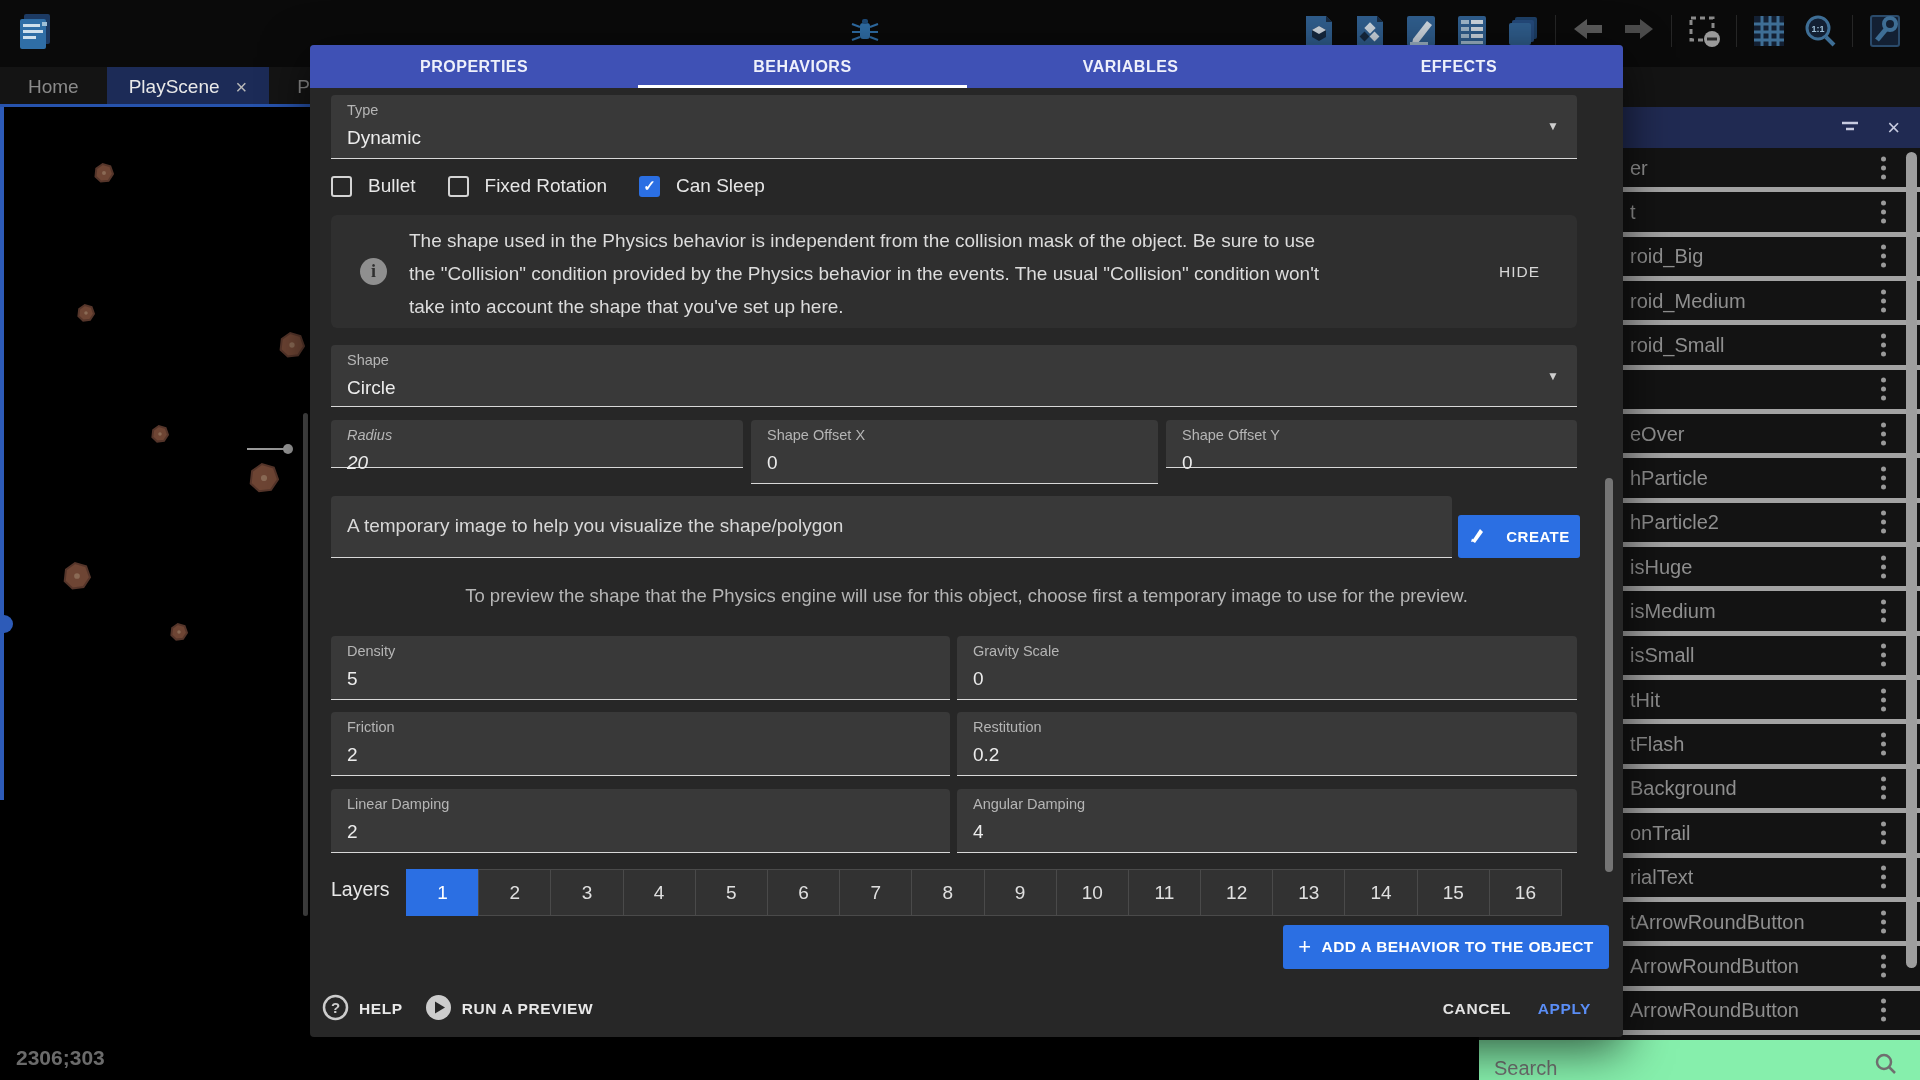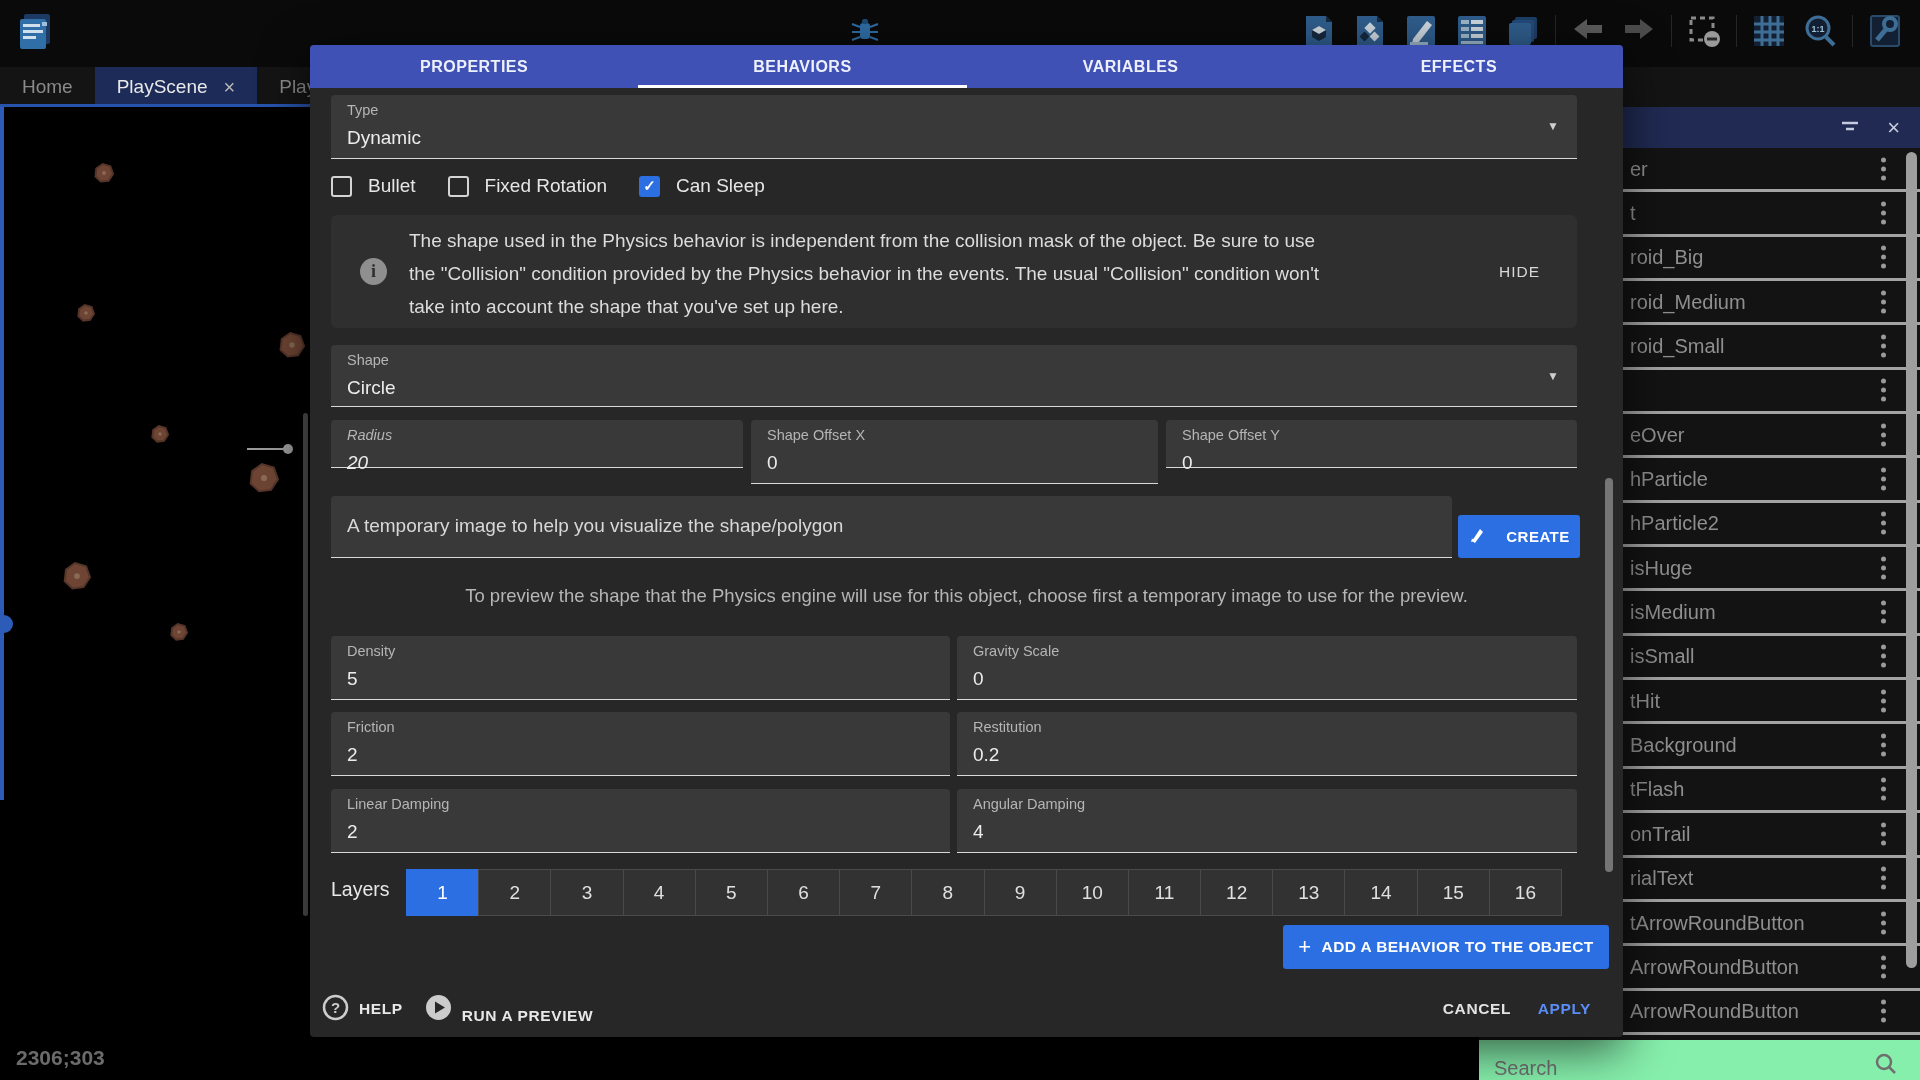--- a/index.html
+++ b/index.html
@@ -12,41 +12,41 @@
   .app-icon { position:absolute; left:14px; top:10px; width:44px; height:44px; }
   .tb-center { position:absolute; left:800px; top:12px; display:flex; align-items:center; gap:14px;flex-direction:column; }
   .tb-group { display:flex; align-items:center; gap:8px; cursor:pointer; }
   .tb-label { color:#9aa0a6; font-size:17px; letter-spacing:0.8px; }
   .tb-right { position:absolute; left:1300px; top:12px; display:flex; align-items:center; gap:13px; }
   .tb-sep { width:1px; height:32px; background:#262626; }
   .tb-ic { width:38px; height:38px; display:flex; align-items:center; justify-content:center; cursor:pointer; }
 
   
   .tabbar { position:absolute; left:0; top:67px; width:1920px; height:40px; background:#141414; display:flex; z-index:1; }
-  .etab { height:40px; padding:0 22px; display:flex; align-items:center; gap:16px; cursor:pointer; }
+  .etab { height:40px; padding:0 22px; display:flex; align-items:center; gap:16px; cursor:pointer;margin-left:6px; }
   .etab .etab-label { color:#8a8a8a; font-size:19px; }
   .etab.active { background:#1c2b57; }
   .etab.active .etab-label { color:#e9e9e9; }
   .etab-close { color:#b9b9b9; font-size:20px; line-height:1; cursor:pointer; }
   .blue-line { position:absolute; left:0; top:104px; width:310px; height:3px; background:#2753ad; z-index:1; }
 
   
   .canvas { position:absolute; left:0; top:107px; width:1479px; height:973px; background:#000; z-index:0; }
   .sel-v { position:absolute; left:0; top:0; width:4px; height:693px; background:var(--selection); }
   .sel-handle { position:absolute; left:-5px; top:508px; width:18px; height:18px; border-radius:50%; background:var(--selection); }
   .measure-line { position:absolute; left:247px; top:341px; width:37px; height:2px; background:#9a9a9a; }
   .measure-dot { position:absolute; left:283px; top:337px; width:10px; height:10px; border-radius:50%; background:#9a9a9a; }
   .canvas-scrollbar { position:absolute; left:303px; top:306px; width:5px; height:503px; background:#4f4f4f; border-radius:3px; }
   .status-coords { position:absolute; left:16px; bottom:10px; color:#6b6b6b; font-size:21px; font-weight:bold; }
 
   
   .sidebar { position:absolute; left:1479px; top:107px; width:441px; height:973px; background:#131313; z-index:2; }
   .sb-header { position:absolute; left:0; top:0; width:441px; height:41px; background:#202a52; display:flex; align-items:center; justify-content:flex-end; gap:26px; padding-right:20px; }
   .sb-rows { position:absolute; left:0; top:41px; width:441px; }
-  .sb-row { position:relative; height:44.35px; border-bottom:3px solid #a3a3a3; cursor:pointer; }
+  .sb-row { position:relative; height:44.35px; border-bottom:5px solid #a3a3a3; cursor:pointer; }
   .sb-row-label { position:absolute; left:151px; top:50%; transform:translateY(-50%); color:#8f8f8f; font-size:20px; white-space:nowrap; }
   .dots { position:absolute; left:396px; top:50%; transform:translateY(-50%); display:flex; flex-direction:column; gap:4px; padding:6px; cursor:pointer; }
   .dots i { width:5px; height:5px; border-radius:50%; background:#9a9a9a; }
   .sb-scrollbar { position:absolute; left:427px; top:45px; width:11px; height:816px; background:#9e9e9e; border-radius:6px; }
   .sb-search { position:absolute; left:0; top:933px; width:441px; height:40px; background:#86efac; display:flex; align-items:flex-end; }
   .sb-search-text { margin-left:15px; color:#707070; font-size:20px; flex:1; }
   .sb-search-icon { margin-right:22px; }
 
   
   .dialog { position:absolute; left:310px; top:45px; width:1313px; height:992px; background:#272727; border-radius:4px; box-shadow:0 12px 48px rgba(0,0,0,0.65); z-index:3; overflow:hidden; }
@@ -382,29 +382,29 @@
         </div>
         <div class="sb-row">
           <span class="sb-row-label">tHit</span>
           <div class="dots">
             <i></i>
             <i></i>
             <i></i>
           </div>
         </div>
         <div class="sb-row">
+          <span class="sb-row-label">tFlash</span>
+          <div class="dots">
+            <i></i>
+            <i></i>
+            <i></i>
+          </div>
+        </div>
+        <div class="sb-row">
           <span class="sb-row-label">Background</span>
-          <div class="dots">
-            <i></i>
-            <i></i>
-            <i></i>
-          </div>
-        </div>
-        <div class="sb-row">
-          <span class="sb-row-label">tFlash</span>
           <div class="dots">
             <i></i>
             <i></i>
             <i></i>
           </div>
         </div>
         <div class="sb-row">
           <span class="sb-row-label">onTrail</span>
           <div class="dots">
             <i></i>
@@ -596,21 +596,21 @@
     <div class="dlg-bottom">
       <div class="bb-group" style="margin-left:12px;">
         <span>
           <svg width="27" height="27" viewBox="0 0 27 27">
             <circle cx="13.5" cy="13.5" r="11.5" fill="none" stroke="#cccccc" stroke-width="2.5"></circle>
             <text x="13.5" y="19" font-size="15" font-weight="bold" fill="#cccccc" text-anchor="middle" font-family="Liberation Sans, sans-serif">?</text>
           </svg>
         </span>
         <span class="bb-label">HELP</span>
       </div>
-      <div class="bb-group" style="margin-left:22px;align-items:flex-end;">
+      <div class="bb-group" style="margin-left:22px;">
         <span>
           <svg width="27" height="27" viewBox="0 0 27 27">
             <circle cx="13.5" cy="13.5" r="12.5" fill="#cccccc"></circle>
             <polygon points="10,7.5 20,13.5 10,19.5" fill="#272727"></polygon>
           </svg>
         </span>
         <span class="bb-label">RUN A PREVIEW</span>
       </div>
       <div class="cancel-btn">CANCEL</div>
       <div class="apply-btn">APPLY</div>

